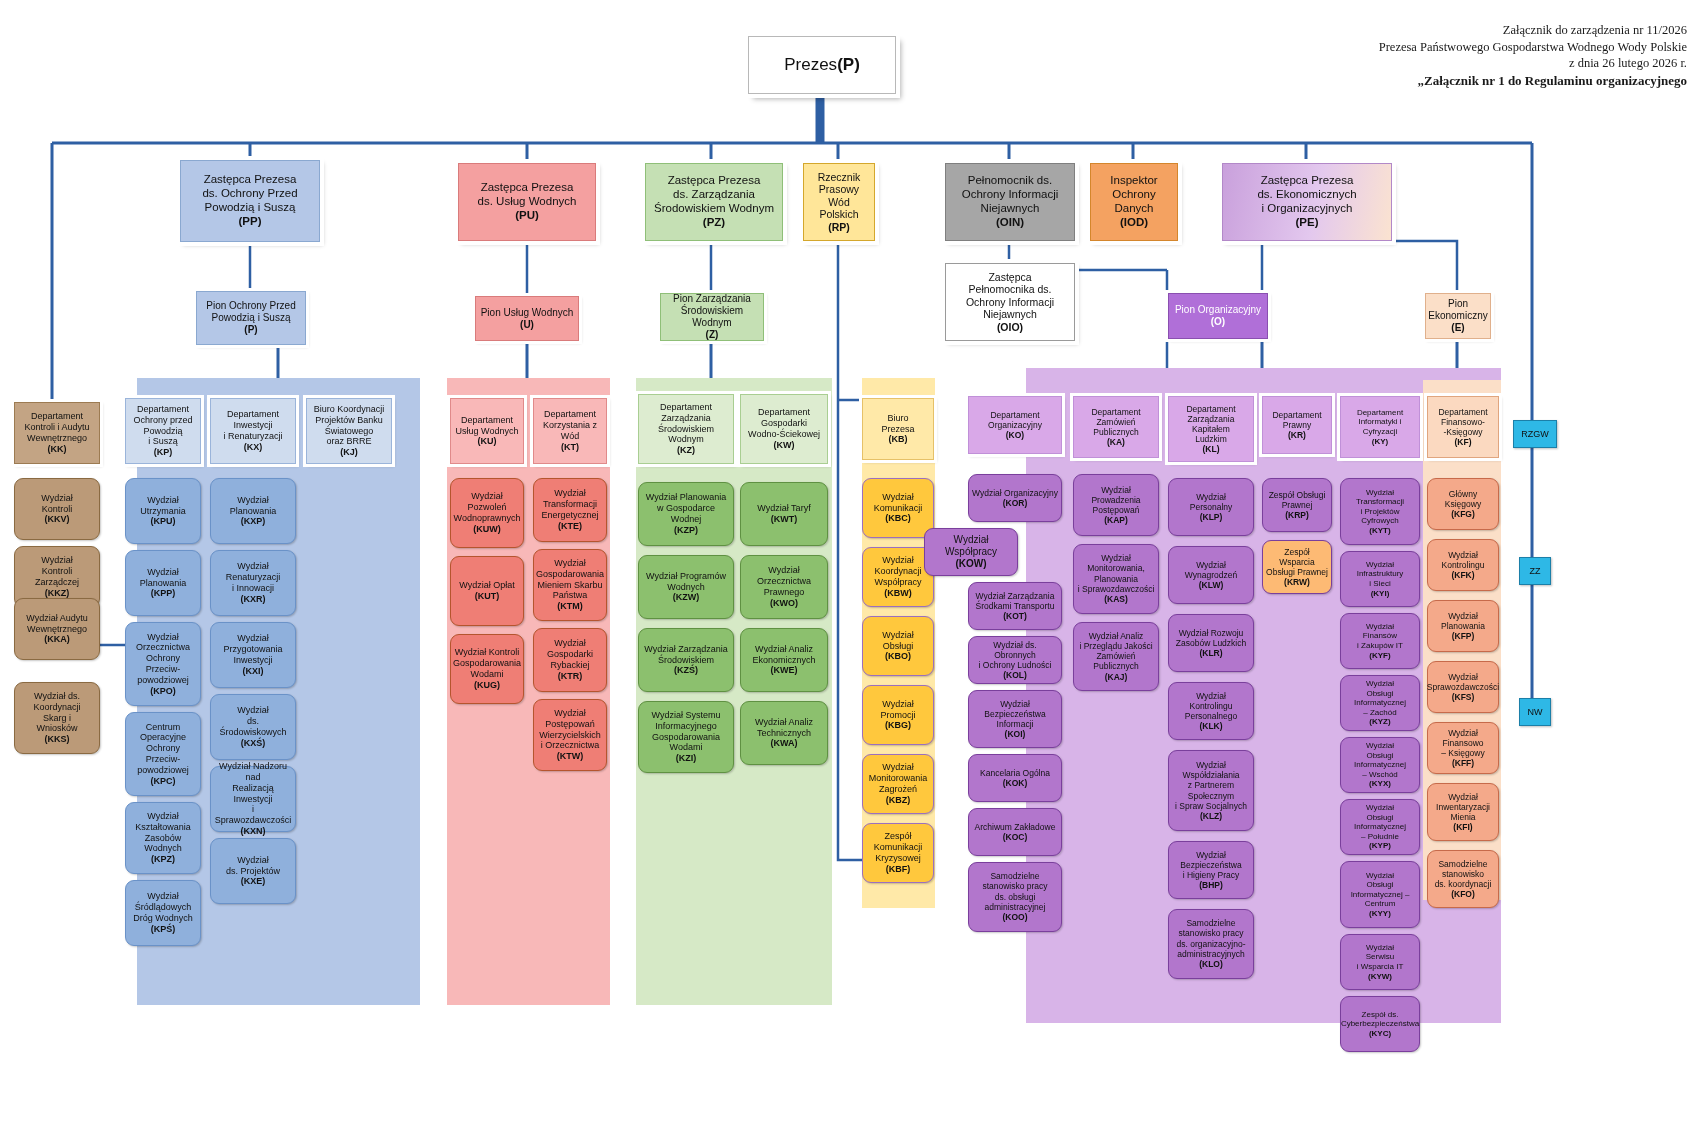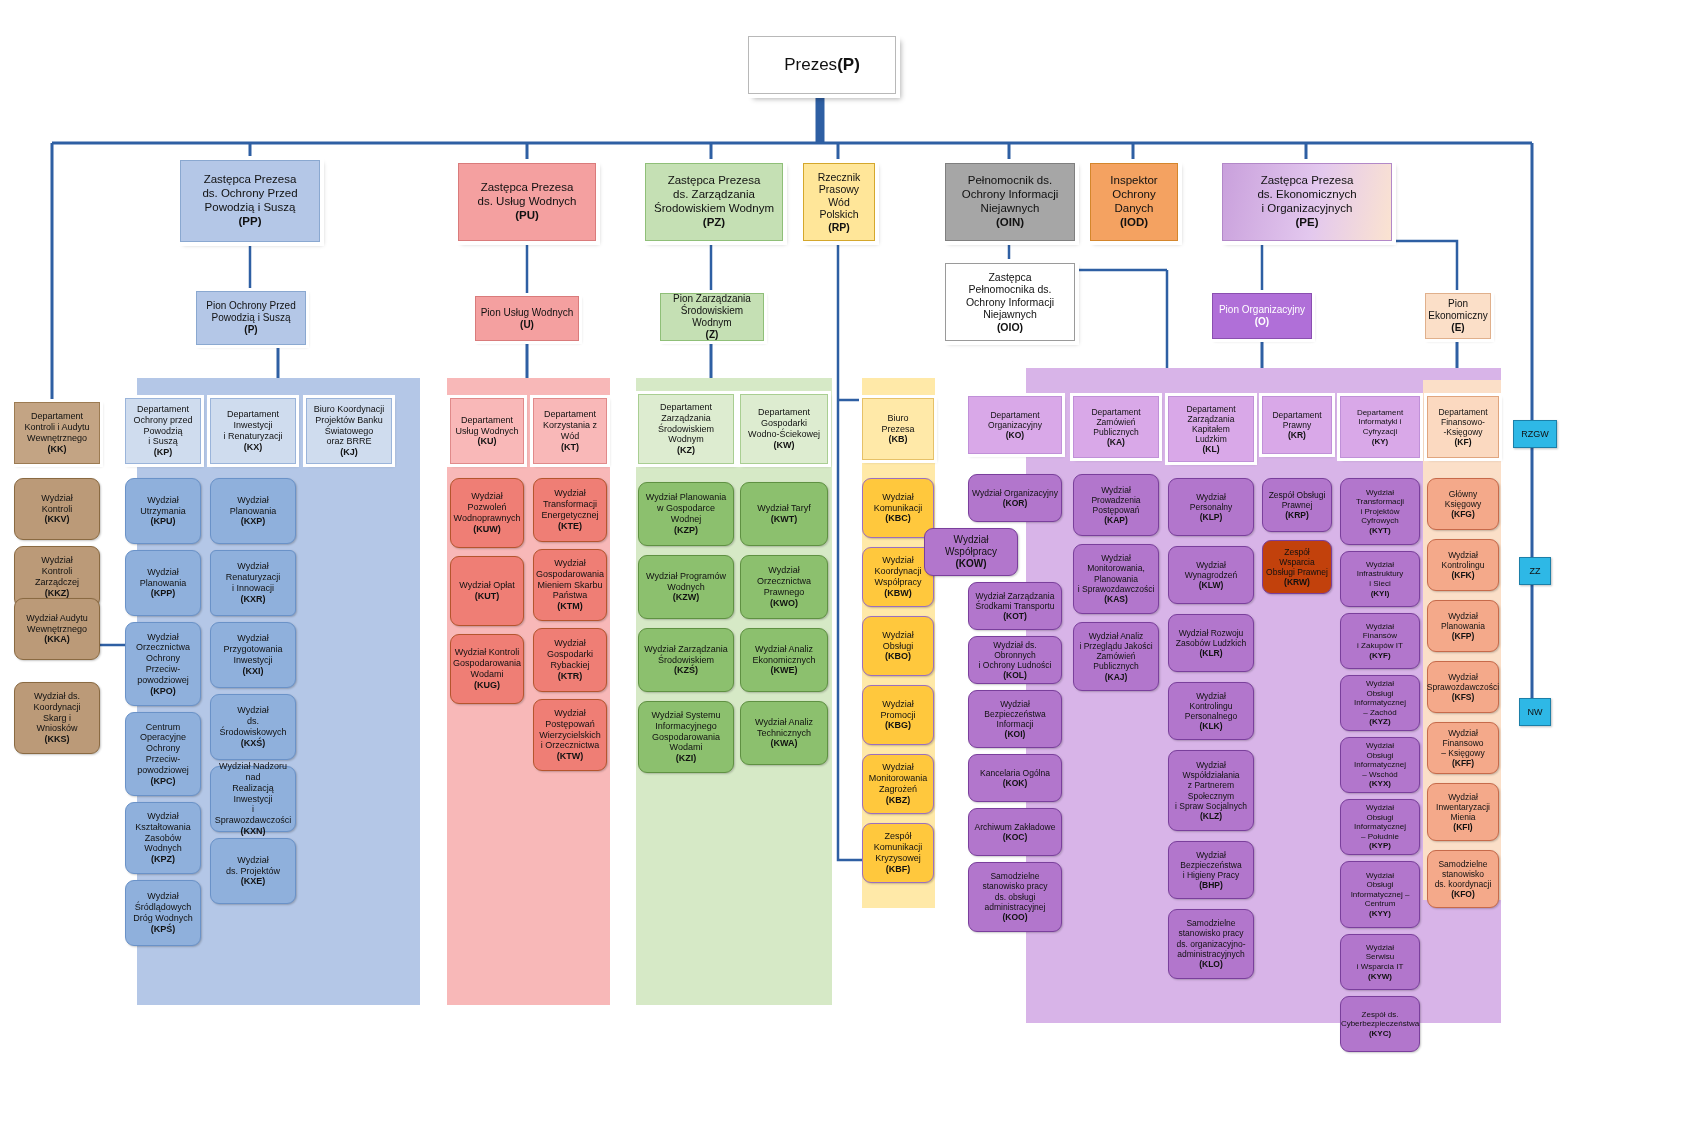--- a/index.html
+++ b/index.html
@@ -94,20 +94,26 @@
       <path d="M838,400 L862,400" stroke-width="2.5"></path>
 
       <path d="M52,440 L52,440" stroke-width="2.5"></path>
       <path d="M96,645 L132,645" stroke-width="2.5"></path>
 
       <path d="M1167,270 L1167,650" stroke-width="2.5"></path>
       <path d="M1009,270 L1167,270" stroke-width="2.5"></path>
     </g>
   </svg>
 
+  <div class="header-note">
+    <div>Załącznik do zarządzenia nr 11/2026</div>
+    <div>Prezesa Państwowego Gospodarstwa Wodnego Wody Polskie</div>
+    <div>z dnia 26 lutego 2026 r.</div>
+    <div class="bold">„Załącznik nr 1 do Regulaminu organizacyjnego</div>
+  </div>
 
   <div class="prez">
     <span>Prezes </span>
       <b>(P)</b>
   </div>
 
   <div class="panel" style="left:137px;top:378px;width:283px;height:627px;background:#b4c7e7;"></div>
   <div class="panel" style="left:447px;top:378px;width:163px;height:627px;background:#f8b8b8;"></div>
   <div class="panel" style="left:636px;top:378px;width:196px;height:627px;background:#d6e9c6;"></div>
   <div class="panel" style="left:862px;top:378px;width:73px;height:530px;background:#ffe9a8;"></div>
@@ -168,21 +174,21 @@
 Powodzią i Suszą</span><br><span class="cap">(P)</span></span>
   </div>
   <div class="node pion" style="left:475px;top:296px;width:104px;height:45px;background:#f4a0a0;border-color:#d97b7b;">
     <span><span style="white-space:pre-line">Pion Usług Wodnych</span><br><span class="cap">(U)</span></span>
   </div>
   <div class="node pion" style="left:660px;top:293px;width:104px;height:48px;background:#c5e0b4;border-color:#8fbf78;">
     <span><span style="white-space:pre-line">Pion Zarządzania
 Środowiskiem
 Wodnym</span> <span class="cap">(Z)</span></span>
   </div>
-  <div class="node pion" style="left:1212px;top:293px;width:100px;height:46px;background:#b06fd8;border-color:#8a4fb0;color:#fff;">
+  <div class="node pion" style="left:1168px;top:293px;width:100px;height:46px;background:#b06fd8;border-color:#8a4fb0;color:#fff;">
     <span><span style="white-space:pre-line">Pion Organizacyjny</span><br><span class="cap">(O)</span></span>
   </div>
   <div class="node pion" style="left:1425px;top:293px;width:66px;height:46px;background:#fbdfc8;border-color:#e0b08c;">
     <span><span style="white-space:pre-line">Pion
 Ekonomiczny</span><br><span class="cap">(E)</span></span>
   </div>
 
   <div class="rzgw" style="left:1513px;top:420px;width:42px;height:26px;">
     <span>RZGW</span>
   </div>
@@ -258,21 +264,21 @@
 Dróg Wodnych</span><br><span class="cap">(KPŚ)</span></span>
       </div>
       <div class="node dept" style="left: 210px; top: 398px; width: 86px; height: 66px; background: rgb(207, 220, 238); border-color: rgb(154, 180, 218); font-size: 9px;">
         <span><span style="white-space: pre-line;">Departament
 Inwestycji
 i Renaturyzacji</span><br><span class="cap">(KX)</span></span>
       </div>
       <div class="node unit" style="left: 210px; top: 478px; width: 86px; height: 66px; background: rgb(143, 176, 220); border-color: rgb(106, 146, 200); font-size: 9px;">
         <span><span style="white-space: pre-line;">Wydział Planowania</span><br><span class="cap">(KXP)</span></span>
       </div>
-      <div class="node unit" style="left: 210px; top: 550px; width: 86px; height: 66px; background: rgb(143, 176, 220); border-color: rgb(106, 146, 200); font-size: 9px; border-radius: 6px;">
+      <div class="node unit" style="left: 210px; top: 550px; width: 86px; height: 66px; background: rgb(143, 176, 220); border-color: rgb(106, 146, 200); font-size: 9px;">
         <span><span style="white-space: pre-line;">Wydział Renaturyzacji
 i Innowacji</span><br><span class="cap">(KXR)</span></span>
       </div>
       <div class="node unit" style="left: 210px; top: 622px; width: 86px; height: 66px; background: rgb(143, 176, 220); border-color: rgb(106, 146, 200); font-size: 9px;">
         <span><span style="white-space: pre-line;">Wydział
 Przygotowania
 Inwestycji</span><br><span class="cap">(KXI)</span></span>
       </div>
       <div class="node unit" style="left: 210px; top: 694px; width: 86px; height: 66px; background: rgb(143, 176, 220); border-color: rgb(106, 146, 200); font-size: 9px;">
         <span><span style="white-space: pre-line;">Wydział
@@ -508,21 +514,21 @@
 administracyjnych</span><br><span class="cap">(KLO)</span></span>
       </div>
       <div class="node dept" style="left: 1262px; top: 396px; width: 70px; height: 58px; background: rgb(217, 168, 232); border-color: rgb(192, 144, 216); font-size: 8.5px;">
         <span><span style="white-space: pre-line;">Departament
 Prawny</span><br><span class="cap">(KR)</span></span>
       </div>
       <div class="node unit" style="left: 1262px; top: 478px; width: 70px; height: 54px; background: rgb(178, 118, 204); border-color: rgb(122, 63, 156); font-size: 8.5px;">
         <span><span style="white-space: pre-line;">Zespół Obsługi
 Prawnej</span><br><span class="cap">(KRP)</span></span>
       </div>
-      <div class="node unit" style="left: 1262px; top: 540px; width: 70px; height: 54px; background: #c2410c; border-color: rgb(122, 63, 156); font-size: 8.5px;">
+      <div class="node unit" style="left: 1262px; top: 540px; width: 70px; height: 54px; background: #fdba74; border-color: rgb(122, 63, 156); font-size: 8.5px;">
         <span><span style="white-space: pre-line;">Zespół Wsparcia
 Obsługi Prawnej</span><br><span class="cap">(KRW)</span></span>
       </div>
       <div class="node dept" style="left: 1340px; top: 396px; width: 80px; height: 62px; background: rgb(217, 168, 232); border-color: rgb(192, 144, 216); font-size: 8px;">
         <span><span style="white-space: pre-line;">Departament
 Informatyki i
 Cyfryzacji</span><br><span class="cap">(KY)</span></span>
       </div>
       <div class="node unit" style="left: 1340px; top: 478px; width: 80px; height: 67px; background: rgb(178, 118, 204); border-color: rgb(122, 63, 156); font-size: 8px;">
         <span><span style="white-space: pre-line;">Wydział

